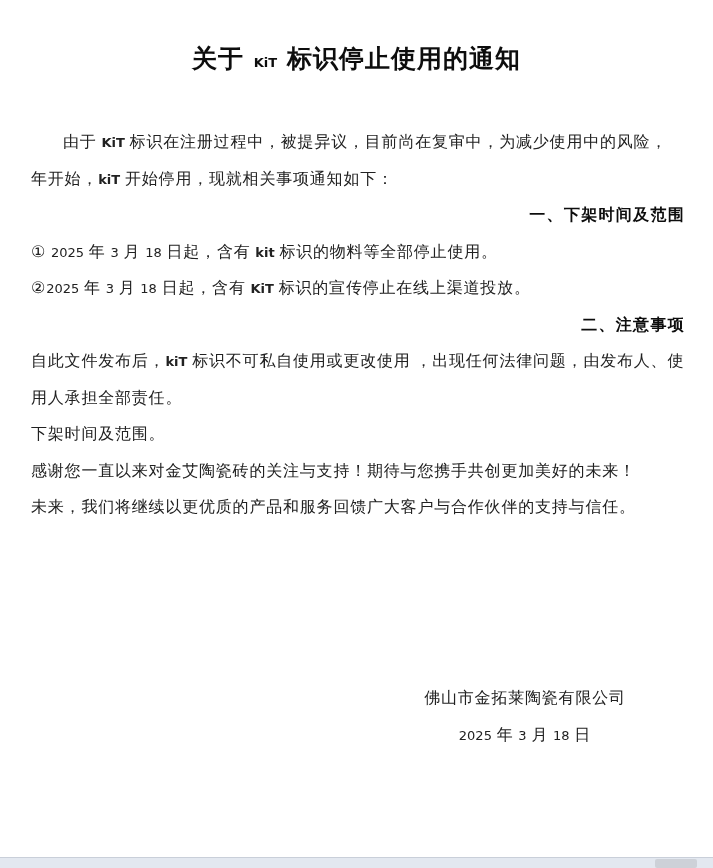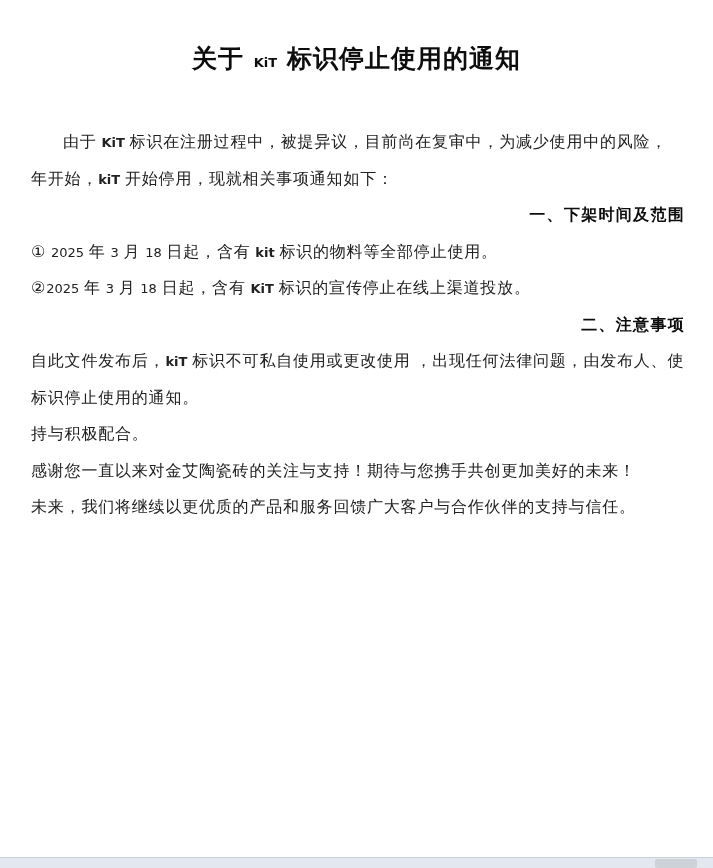--- a/index.html
+++ b/index.html
@@ -85,24 +85,28 @@
   <div class="title rich">关于 <span class="latin brand">KiT</span> 标识停止使用的通知</div>
 
   <div class="content">
     <div class="line indent gap-before rich">由于 <span class="latin brand">KiT</span> 标识在注册过程中，被提异议，目前尚在复审中，为减少使用中的风险，</div>
     <div class="line rich">年开始，<span class="latin brand">kiT</span> 开始停用，现就相关事项通知如下：</div>
     <div class="line heading rich">一、下架时间及范围</div>
     <div class="line rich">① <span class="latin">2025</span> 年 <span class="latin">3</span> 月 <span class="latin">18</span> 日起，含有 <span class="latin brand">kit</span> 标识的物料等全部停止使用。</div>
     <div class="line rich">②<span class="latin">2025</span> 年 <span class="latin">3</span> 月 <span class="latin">18</span> 日起，含有 <span class="latin brand">KiT</span> 标识的宣传停止在线上渠道投放。</div>
     <div class="line heading rich">二、注意事项</div>
     <div class="line rich">自此文件发布后，<span class="latin brand">kiT</span> 标识不可私自使用或更改使用 ，出现任何法律问题，由发布人、使</div>
-    <div class="line rich">标识停止使用的通知。</div>
-    <div class="line rich">持与积极配合。</div>
+    <div class="line rich">用人承担全部责任。</div>
+    <div class="line rich">下架时间及范围。</div>
     <div class="line rich">感谢您一直以来对金艾陶瓷砖的关注与支持！期待与您携手共创更加美好的未来！</div>
     <div class="line rich">未来，我们将继续以更优质的产品和服务回馈广大客户与合作伙伴的支持与信任。</div>
   </div>
 
+  <div class="signature">
+    <div class="sig-line rich">佛山市金拓莱陶瓷有限公司</div>
+    <div class="sig-line rich"><span class="latin">2025</span> 年 <span class="latin">3</span> 月 <span class="latin">18</span> 日</div>
+  </div>
 
   <div class="scrollbar">
     <div class="scrollbar-thumb"></div>
   </div>
 
 </div>
 
 </body></html>

